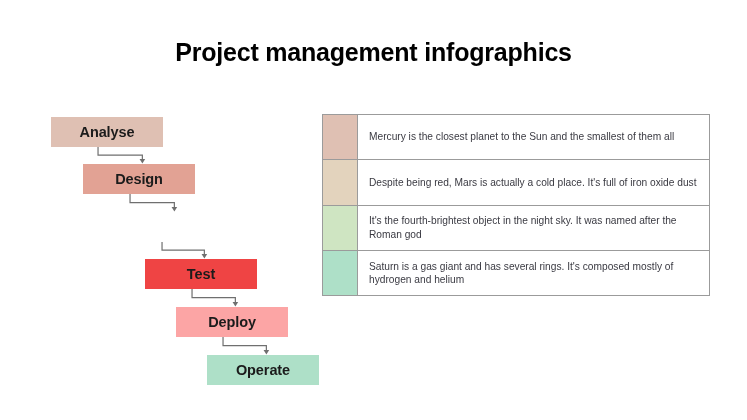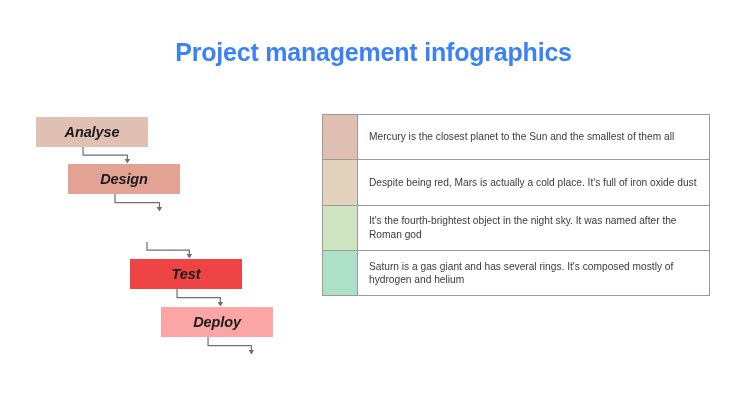--- a/index.html
+++ b/index.html
@@ -18,32 +18,31 @@
 
   
   #page-title {
     position: absolute;
     left: 0;
     top: 38px;
     width: 747px;
     text-align: center;
     font-size: 25px;
     font-weight: bold;
-    color: #3b82f6;
+    color: #000000;
     letter-spacing: -0.2px;
   }
 
   
   #staircase {
     position: absolute;
-    left: 0;
+    left: 15px;
     top: 0;
     width: 320px;
     height: 420px;
-    font-style: italic;
   }
   .step-box {
     position: absolute;
     height: 30px;
     width: 112px;
     display: flex;
     align-items: center;
     justify-content: center;
     box-sizing: border-box;
   }
@@ -115,20 +114,23 @@
     </div>
     <div class="step-box" style="left: 68px; top: 164px; background: rgb(226, 162, 148);">
       <span class="step-label">Design</span>
     </div>
     <div class="step-box" style="left: 130px; top: 259px; background: #ef4444;">
       <span class="step-label">Test</span>
     </div>
     <div class="step-box" style="left: 161px; top: 307px; background: #fca5a5;">
       <span class="step-label">Deploy</span>
     </div>
+    <div class="step-box" style="left: 192px; top: 355px; background: rgb(174, 224, 200);">
+      <span class="step-label">Operate</span>
+    </div>
   </div>
 
 <table id="info-table">
   <tbody>
       <tr>
         <td class="swatch-cell" style="background: rgb(223, 192, 179);"></td>
         <td class="text-cell">Mercury is the closest planet to the Sun and the smallest of them all</td>
       </tr>
       <tr>
         <td class="swatch-cell" style="background: rgb(227, 211, 189);"></td>

